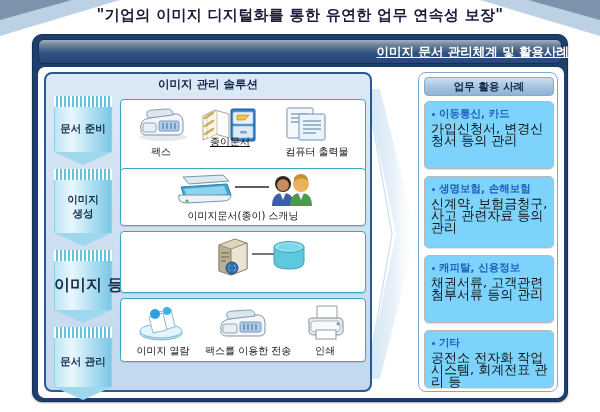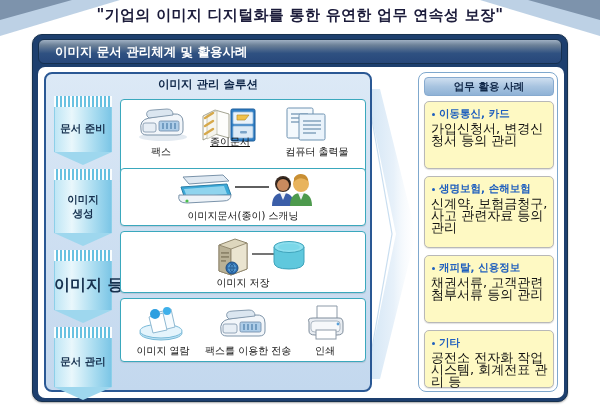--- a/index.html
+++ b/index.html
@@ -80,28 +80,29 @@
     position: absolute;
     left: 5px; top: 4px;
     width: 524px; height: 25px;
     border-radius: 6px;
     background: linear-gradient(to bottom, #9fb0c3 0%, #6d8299 22%, #2f5181 58%, #27477a 100%);
     border: 1px solid #15304f;
     box-sizing: border-box;
   }
   .frame-header-text {
     position: absolute;
-    left: 16px; top: 0;
+    left: 8px; top: 0;
     width: 100%;
     line-height: 24px;
-    text-align: left;
+    text-align: right;
     color: #ffffff;
     font-size: 12.5px;
     font-weight: bold;
     white-space: nowrap;
+    text-decoration: underline;
   }
   .frame-body {
     position: absolute;
     left: 5px; top: 32px;
     width: 526px; height: 331px;
     background: #ffffff;
     border-radius: 7px;
     box-sizing: border-box;
     padding-left: 22px;
   }
@@ -230,21 +231,21 @@
     text-align: center;
     font-size: 10.5px;
     font-weight: bold;
     color: #12294a;
     white-space: nowrap;
   }
   .case-card {
     position: absolute;
     left: 5px;
     width: 130px;
-    background: #fef9c3;
+    background: #7dd3fc;
     border: 1px solid #b8b8b8;
     border-radius: 5px;
     box-sizing: border-box;
     box-shadow: 0 1px 1px rgba(0,0,0,0.12);
   }
   .case-title {
     position: absolute;
     left: 6px; top: 5px;
     font-size: 10.5px;
     font-weight: bold;
@@ -427,21 +428,20 @@
           <ellipse cx="19" cy="31" rx="2" ry="4" fill="none" stroke="#1d4e83" stroke-width="0.8"></ellipse>
         </svg>
         <svg style="position:absolute;left:131px;top:20px;" width="22" height="4" viewBox="0 0 22 4">
           <line x1="0" y1="2" x2="22" y2="2" stroke="#2a2a2a" stroke-width="1.3"></line>
         </svg>
         <svg style="position:absolute;left:150px;top:8px;" width="38" height="32" viewBox="0 0 38 32">
           <path d="M3 7 L3 22 Q3 29 18 29 Q33 29 33 22 L33 7 Z" fill="#5fc8dd" stroke="#3ea3bb" stroke-width="1"></path>
           <ellipse cx="18" cy="7" rx="15" ry="5.5" fill="#8fe0ef" stroke="#3ea3bb" stroke-width="1"></ellipse>
           <ellipse cx="18" cy="7" rx="11" ry="3.6" fill="#6fd2e5" opacity="0.6"></ellipse>
         </svg>
-        <div class="icon-label" style="left:0px; top:44px; width:244px;">이미지 저장</div>
       </div>
 
       <div class="cbox" style="left:74px; top:224px; width:246px; height:64px;">
 
         <svg style="position:absolute;left:16px;top:6px;" width="52" height="36" viewBox="0 0 52 36">
           <ellipse cx="24" cy="28" rx="21" ry="7" fill="#bfe4f5" stroke="#78b9d8" stroke-width="1"></ellipse>
           <ellipse cx="24" cy="26" rx="21" ry="7" fill="#e4f4fc" stroke="#78b9d8" stroke-width="1"></ellipse>
           <path d="M18 8 L34 4 L38 22 L22 26 Z" fill="#f6fbfe" stroke="#8fb9d2" stroke-width="1"></path>
           <path d="M12 12 L26 8 L30 25 L16 28 Z" fill="#ffffff" stroke="#8fb9d2" stroke-width="1"></path>
           <circle cx="18" cy="9" r="5" fill="#2e9fe0"></circle>

